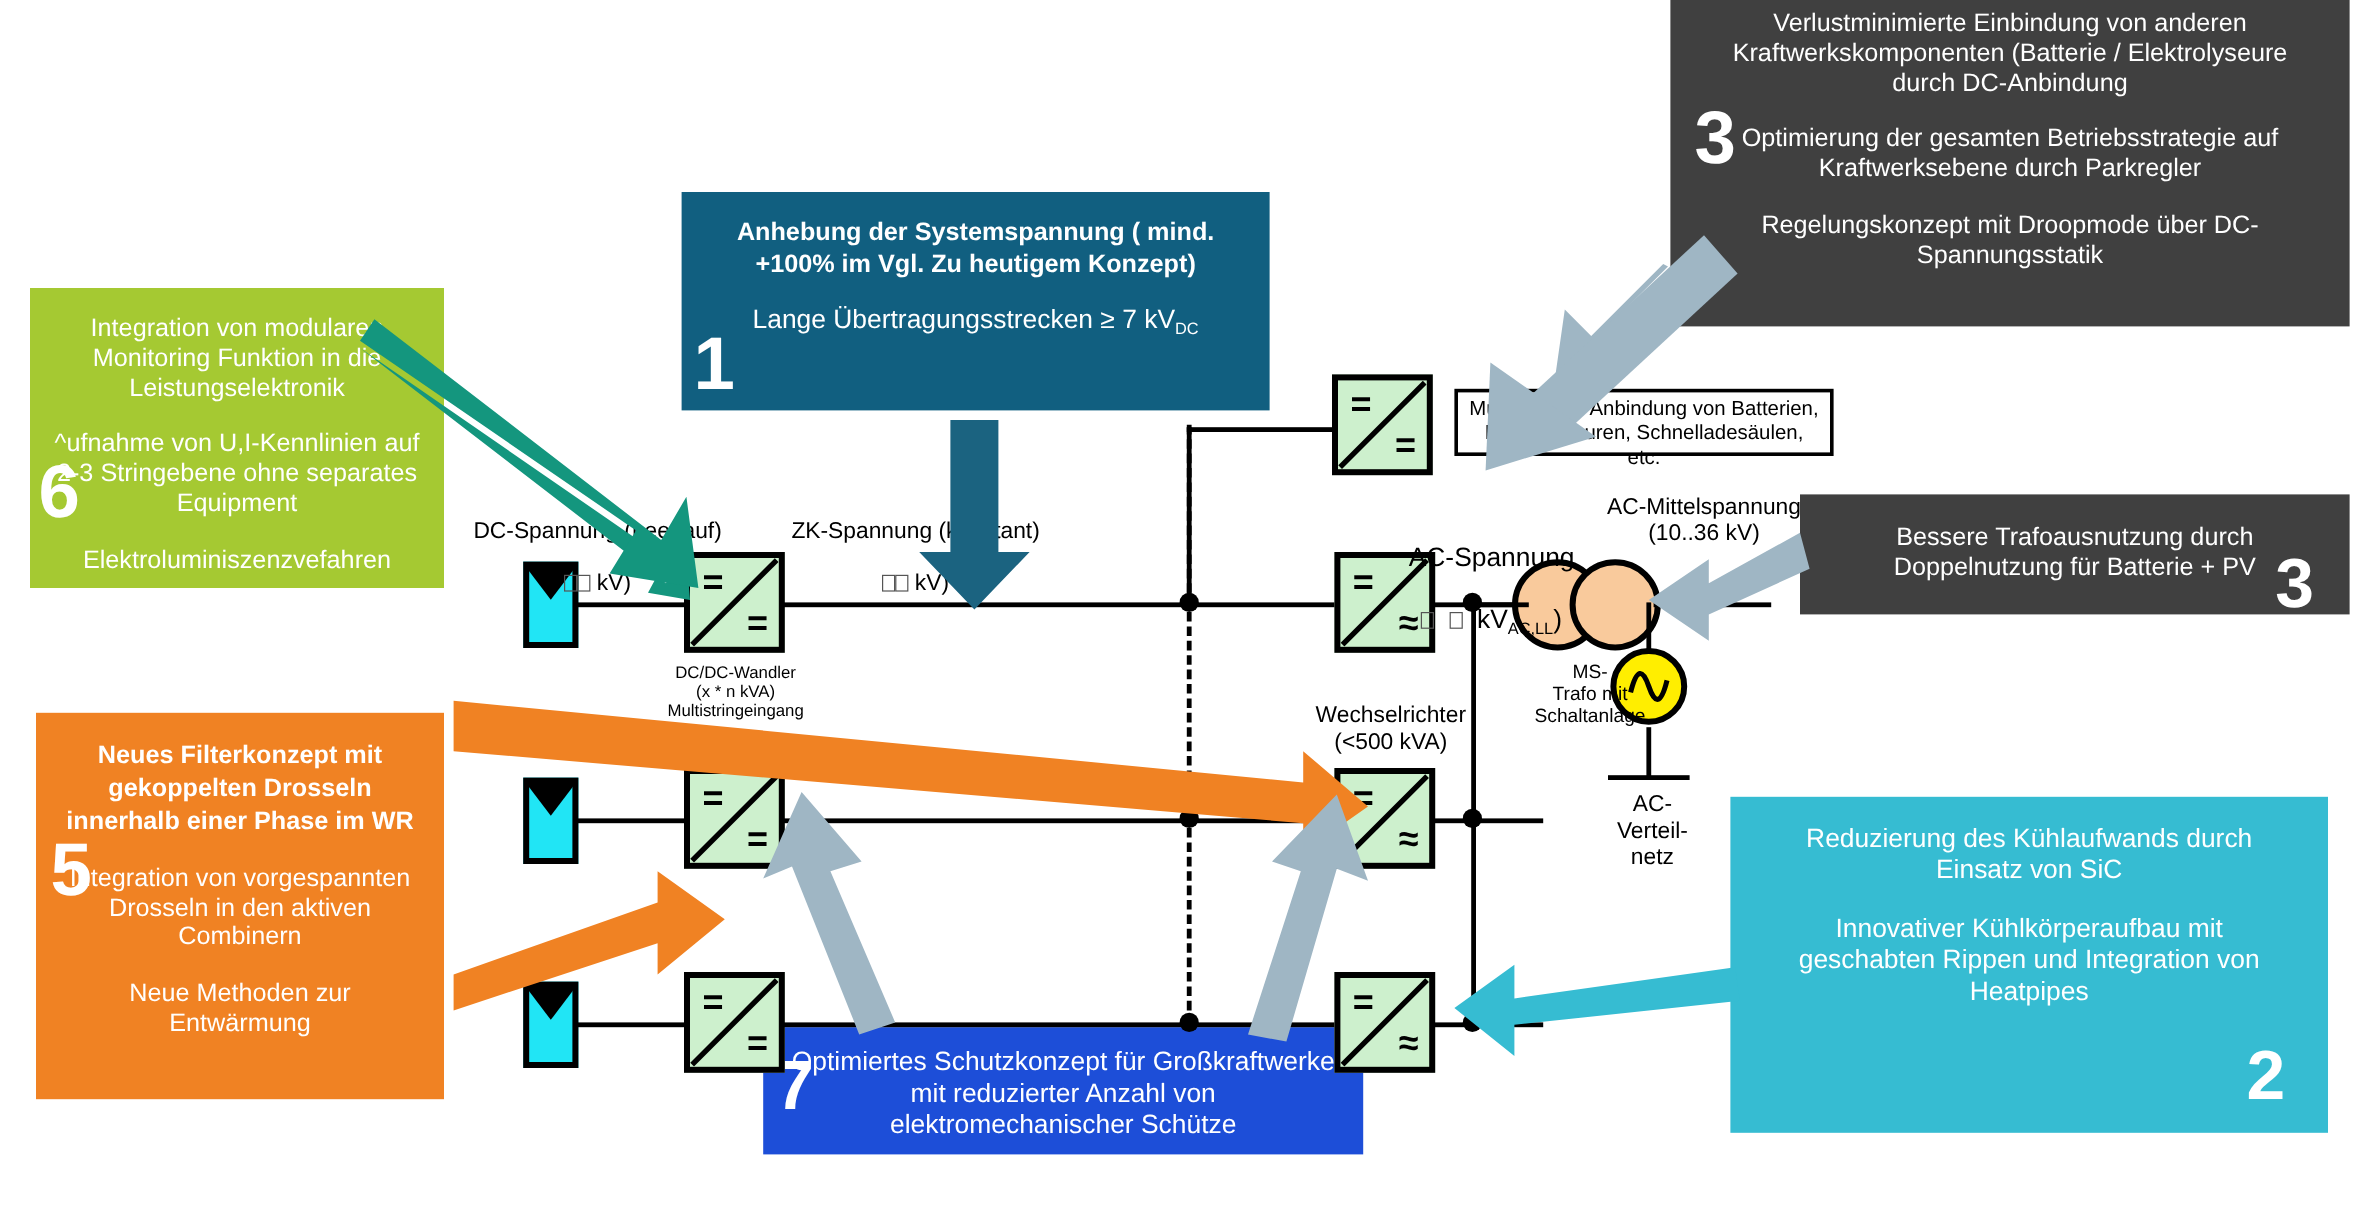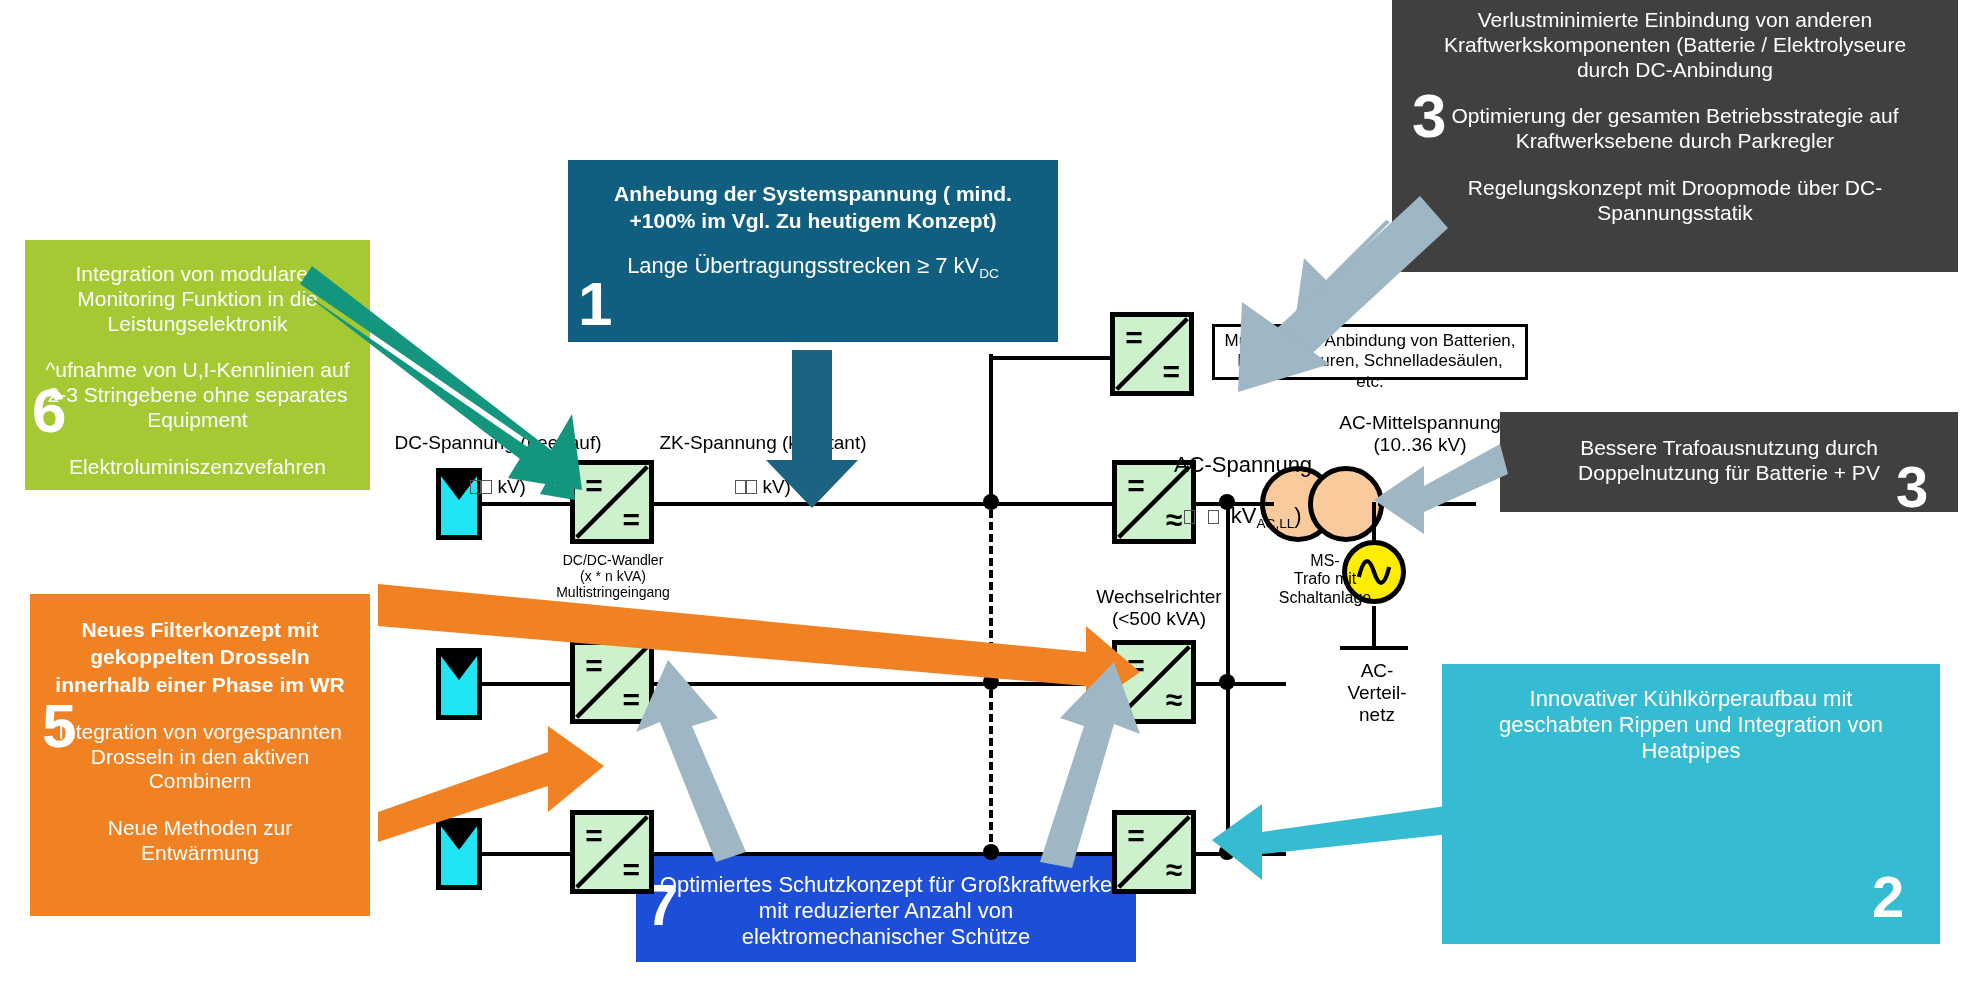--- a/index.html
+++ b/index.html
@@ -162,20 +162,21 @@
   <div class="bignum" style="left:1896px; top:462px; font-size:58px;">3</div>
 
   <div class="callout box-orange" style="left:30px; top:594px; width:340px; height:322px; padding:22px 16px 0 16px; font-size:21px;">
     <span class="para" style="font-weight:bold; line-height:1.3;">Neues Filterkonzept mit gekoppelten Drosseln innerhalb einer Phase im WR</span>
     <span class="para">Integration von vorgespannten Drosseln in den aktiven Combinern</span>
     <span class="para">Neue Methoden zur Entwärmung</span>
   </div>
   <div class="bignum" style="left:42px; top:700px; font-size:62px;">5</div>
 
   <div class="callout box-cyan" style="left:1442px; top:664px; width:498px; height:280px; padding:22px 30px 0 30px; font-size:22px;">
+    <span class="para">Reduzierung des Kühlaufwands durch Einsatz von SiC</span>
     <span class="para">Innovativer Kühlkörperaufbau mit geschabten Rippen und Integration von Heatpipes</span>
   </div>
   <div class="bignum" style="left:1872px; top:872px; font-size:58px;">2</div>
 
   <div class="callout box-teal" style="left:636px; top:856px; width:500px; height:106px; padding:16px 20px 0 20px; font-size:22px;">
     <span class="para">Optimiertes Schutzkonzept für Großkraftwerke mit reduzierter Anzahl von elektromechanischer Schütze</span>
   </div>
   <div class="bignum" style="left:646px; top:880px; font-size:58px;">7</div>
 
   <div class="pv" style="left:436px; top:468px; width:46px; height:72px;"></div>

